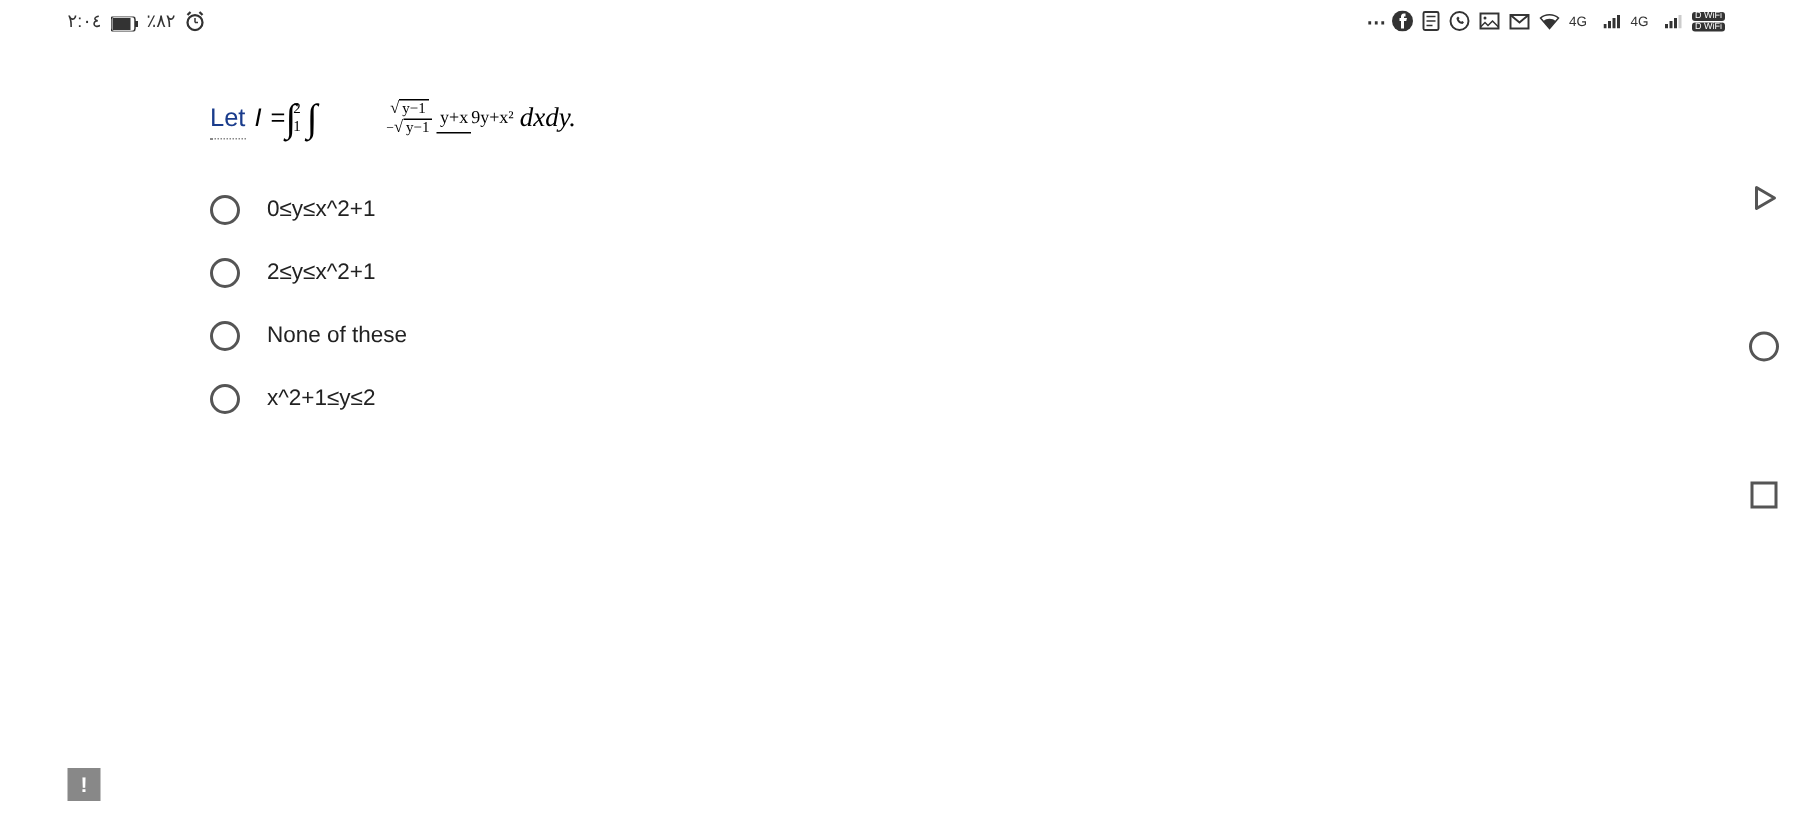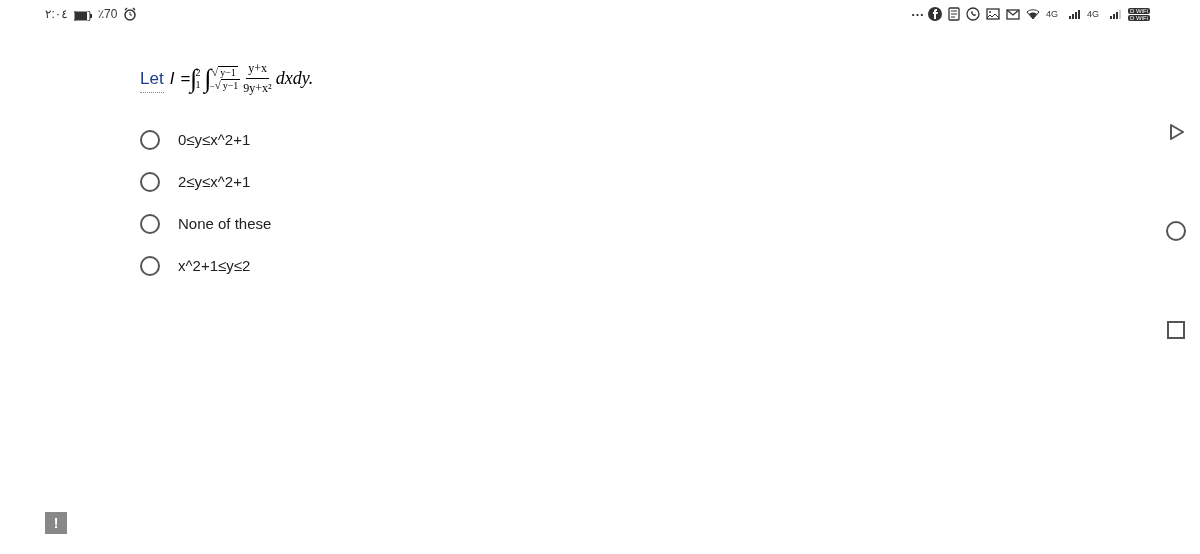--- a/index.html
+++ b/index.html
@@ -66,21 +66,21 @@
       margin: 0 6px;
     }
     .integral-expr {
       font-family: 'Times New Roman', serif;
       font-size: 18px;
       display: inline-flex;
       align-items: center;
     }
     .frac {
       display: inline-flex;
-      flex-direction: column;
+      flex-direction: row;
       align-items: center;
       font-size: 12px;
       margin: 0 2px;
     }
     .frac-top {
       border-bottom: 1px solid #000;
       padding: 0 2px;
     }
     .int-sym {
       font-size: 26px;
@@ -169,21 +169,21 @@
 <div class="status-bar">
   <div class="status-left">
     <span>٢:٠٤</span>
     <span class="status-icon">
       <svg width="18" height="10" viewBox="0 0 18 10">
           <rect x="0" y="0" width="16" height="10" rx="2" fill="none" stroke="#333" stroke-width="1"></rect>
           <rect x="1" y="1" width="12" height="8" fill="#333"></rect>
           <rect x="16" y="3" width="2" height="4" fill="#333"></rect>
         </svg>
     </span>
-    <span>٪70</span>
+    <span>٪٨٢</span>
     <span class="status-icon">
       <svg width="14" height="14" viewBox="0 0 14 14">
           <circle cx="7" cy="8" r="5" fill="none" stroke="#333" stroke-width="1.5"></circle>
           <line x1="7" y1="8" x2="7" y2="5" stroke="#333" stroke-width="1"></line>
           <line x1="7" y1="8" x2="9" y2="8" stroke="#333" stroke-width="1"></line>
           <line x1="2" y1="3" x2="4" y2="1" stroke="#333" stroke-width="1.5"></line>
           <line x1="12" y1="3" x2="10" y2="1" stroke="#333" stroke-width="1.5"></line>
         </svg>
     </span>
   </div>
@@ -254,21 +254,21 @@
       <span class="let-text">Let</span>
       <span class="i-text">I</span>
       <span> = </span>
       <span class="integral-expr">
         <span class="int-sym">∫</span>
         <span class="int-limits">
           <span>2</span>
           <span>1</span>
         </span>
         <span class="int-sym" style="margin-left:4px;">∫</span>
-        <span class="int-limits" style="font-size:9px;">
+        <span class="int-limits" style="font-size:9px;padding-left:48px;">
           <span><span class="sqrt-sym">√</span><span class="sqrt">y−1</span></span>
           <span>−<span class="sqrt-sym">√</span><span class="sqrt">y−1</span></span>
         </span>
         <span class="frac" style="margin-left:3px;">
           <span class="frac-top">y+x</span>
           <span>9y+x²</span>
         </span>
         <span style="font-style:italic;margin-left:2px;">dxdy.</span>
       </span>
     </div>

